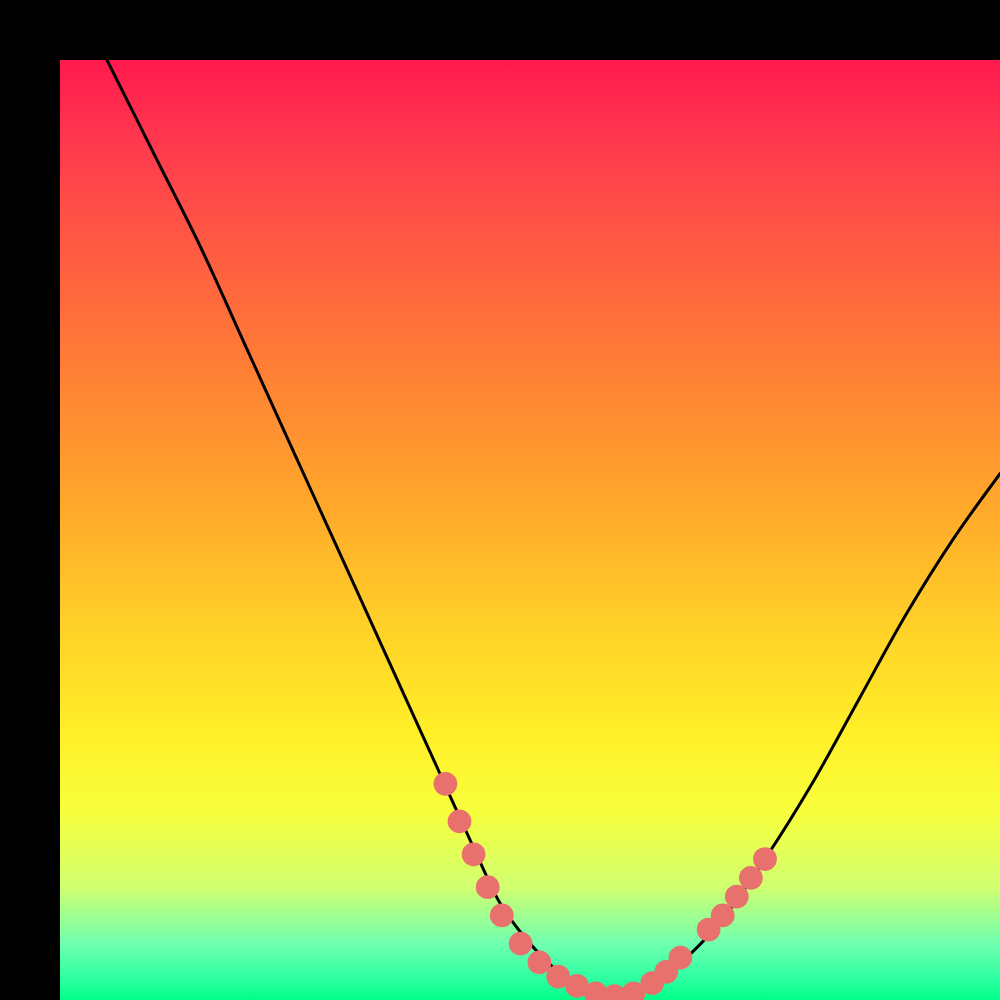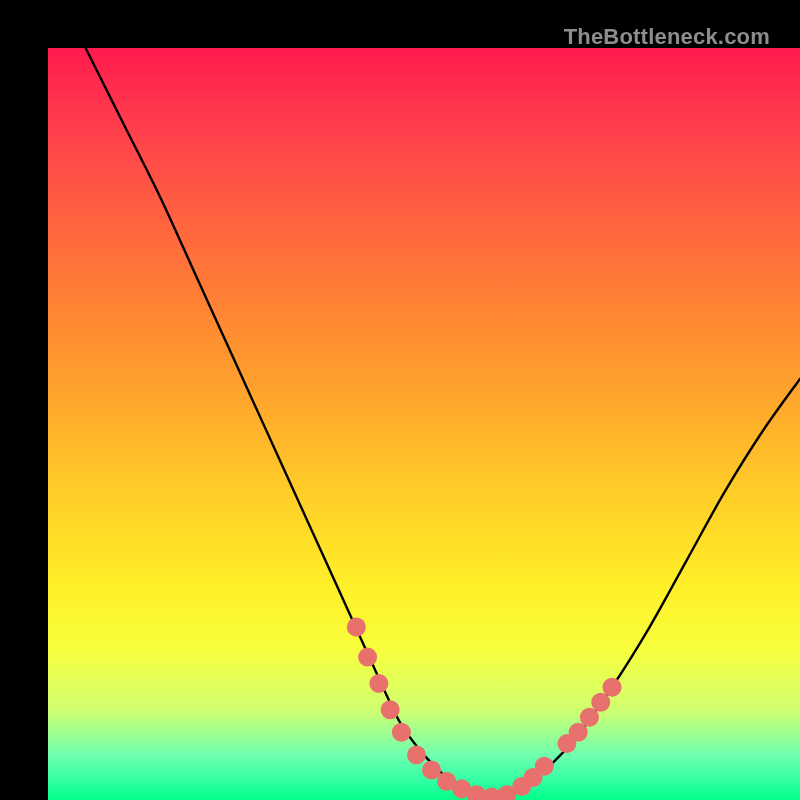--- a/index.html
+++ b/index.html
@@ -56,21 +56,20 @@
     font-weight: 600;
     color: #8d8d8d;
     letter-spacing: 0.2px;
     user-select: none;
   }
 </style>
 </head>
 <body>
 
 <div class="frame">
-  <div class="watermark">TheBottleneck.com</div>
   <div class="plot">
     <svg class="curve" viewBox="0 0 752 752" preserveAspectRatio="none">
       <path id="curve-path" fill="none" stroke="#000" stroke-width="2.4" stroke-linecap="round" d="M 37.6,0 C 43.86666666666667,12.533333333333323 62.66666666666667,50.13333333333327 75.2,75.19999999999993 C 87.73333333333333,100.2666666666666 100.26666666666667,124.07999999999997 112.8,150.39999999999998 C 125.33333333333333,176.72 137.86666666666667,205.54666666666665 150.4,233.12 C 162.93333333333334,260.6933333333333 175.46666666666667,288.2666666666667 188,315.84000000000003 C 200.53333333333333,343.41333333333336 213.06666666666666,370.9866666666667 225.6,398.56 C 238.13333333333333,426.1333333333333 250.66666666666666,453.7066666666667 263.2,481.28000000000003 C 275.73333333333335,508.85333333333335 288.26666666666665,536.4266666666666 300.8,564 C 313.33333333333337,591.5733333333334 329.6266666666667,627.9200000000001 338.40000000000003,646.72 C 347.17333333333335,665.52 347.17333333333335,666.7733333333333 353.44,676.8 C 359.70666666666665,686.8266666666666 368.48,698.1066666666667 376,706.88 C 383.52,715.6533333333333 391.03999999999996,723.1733333333334 398.56,729.44 C 406.08000000000004,735.7066666666667 413.6000000000001,740.72 421.12000000000006,744.48 C 428.64000000000004,748.24 436.15999999999997,752 443.67999999999995,752 C 451.19999999999993,752 458.72,748.24 466.24,744.48 C 473.76,740.72 478.77333333333337,738.2133333333334 488.8,729.44 C 498.82666666666665,720.6666666666667 513.8666666666667,706.88 526.4,691.84 C 538.9333333333333,676.8000000000001 551.4666666666667,658 564,639.2 C 576.5333333333333,620.4000000000001 589.0666666666667,600.3466666666666 601.6,579.04 C 614.1333333333333,557.7333333333333 626.6666666666666,533.92 639.1999999999999,511.36 C 651.7333333333332,488.8 664.2666666666668,464.9866666666667 676.8000000000001,443.68 C 689.3333333333334,422.37333333333333 701.8666666666667,402.32 714.4,383.52 C 726.9333333333333,364.71999999999997 745.7333333333333,339.6533333333333 752,330.87999999999994"></path>
       <g id="marker-group">
           <circle cx="308.32" cy="579.04" r="9.5" fill="#e9716d"></circle>
           <circle cx="319.59999999999997" cy="609.12" r="9.5" fill="#e9716d"></circle>
           <circle cx="330.88" cy="635.44" r="9.5" fill="#e9716d"></circle>
           <circle cx="342.16" cy="661.76" r="9.5" fill="#e9716d"></circle>
           <circle cx="353.44" cy="684.32" r="9.5" fill="#e9716d"></circle>
           <circle cx="368.48" cy="706.88" r="9.5" fill="#e9716d"></circle>

